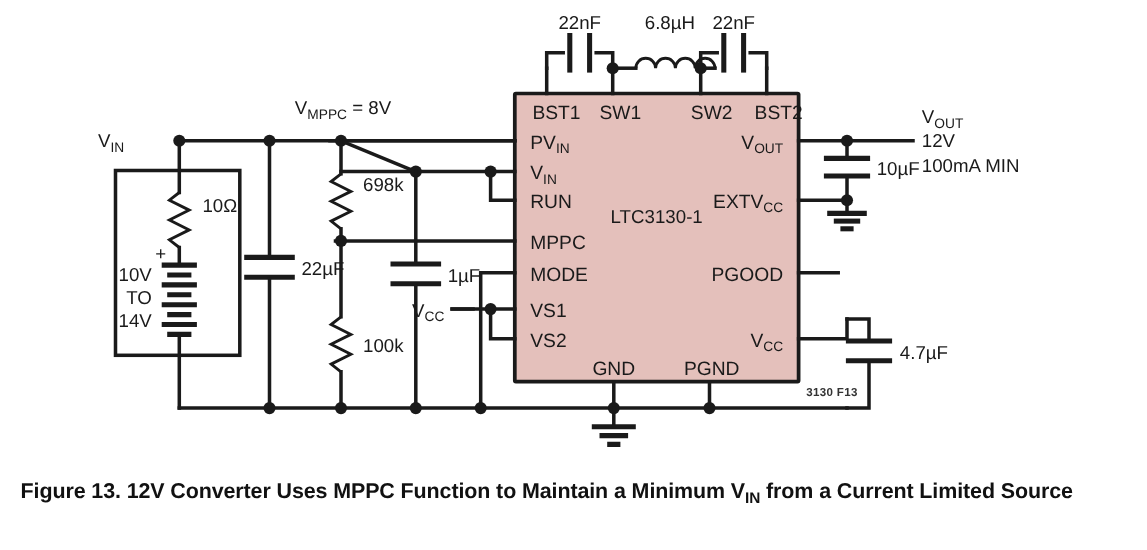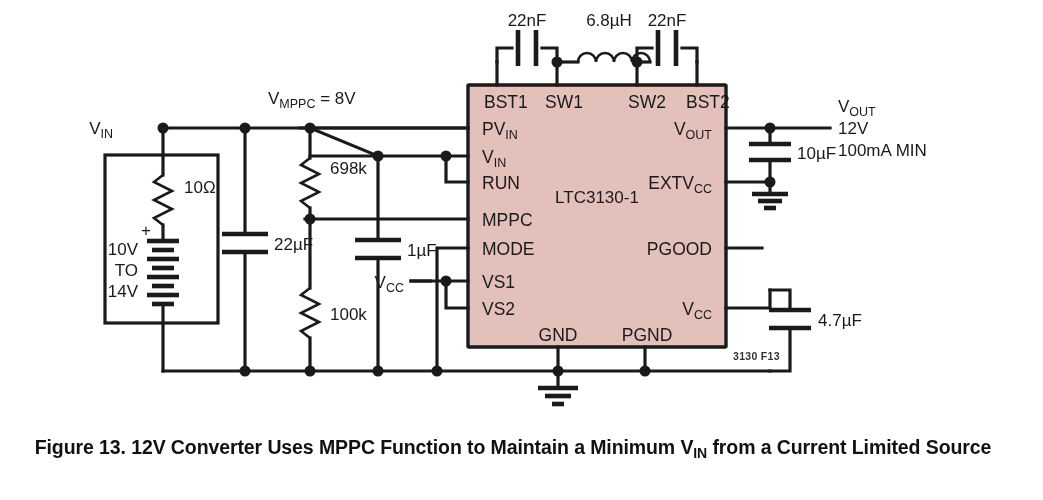--- a/index.html
+++ b/index.html
@@ -14,21 +14,21 @@
   .box{fill:none;stroke:#1a1a1a;stroke-width:3.2;}
   .dot{fill:#1a1a1a;}
   .lbl{font-family:"Liberation Sans",sans-serif;font-size:17px;fill:#1a1a1a;}
   .pin{font-family:"Liberation Sans",sans-serif;font-size:17.5px;fill:#1a1a1a;}
   .part{font-family:"Liberation Sans",sans-serif;font-size:17px;fill:#1a1a1a;}
   .sub{font-size:12.5px;}
   .figid{font-family:"Liberation Sans",sans-serif;font-size:10.5px;fill:#333;
          font-weight:bold;letter-spacing:.3px;}
   .caption{position:absolute;left:0;top:436px;width:994px;text-align:center;
            font-family:"Liberation Sans",sans-serif;font-weight:bold;
-           font-size:19.5px;color:#111;letter-spacing:-0.1px;padding-left:16px;}
+           font-size:19.5px;color:#111;letter-spacing:-0.1px;}
   .caption .sb{font-size:14px;vertical-align:-0.28em;}
 </style>
 </head>
 <body>
 
 <div id="sheet">
 
 <svg width="1043" height="436" viewBox="0 0 1043 436">
 
   <rect class="chip" x="468" y="85" width="258" height="262" rx="1"></rect>

